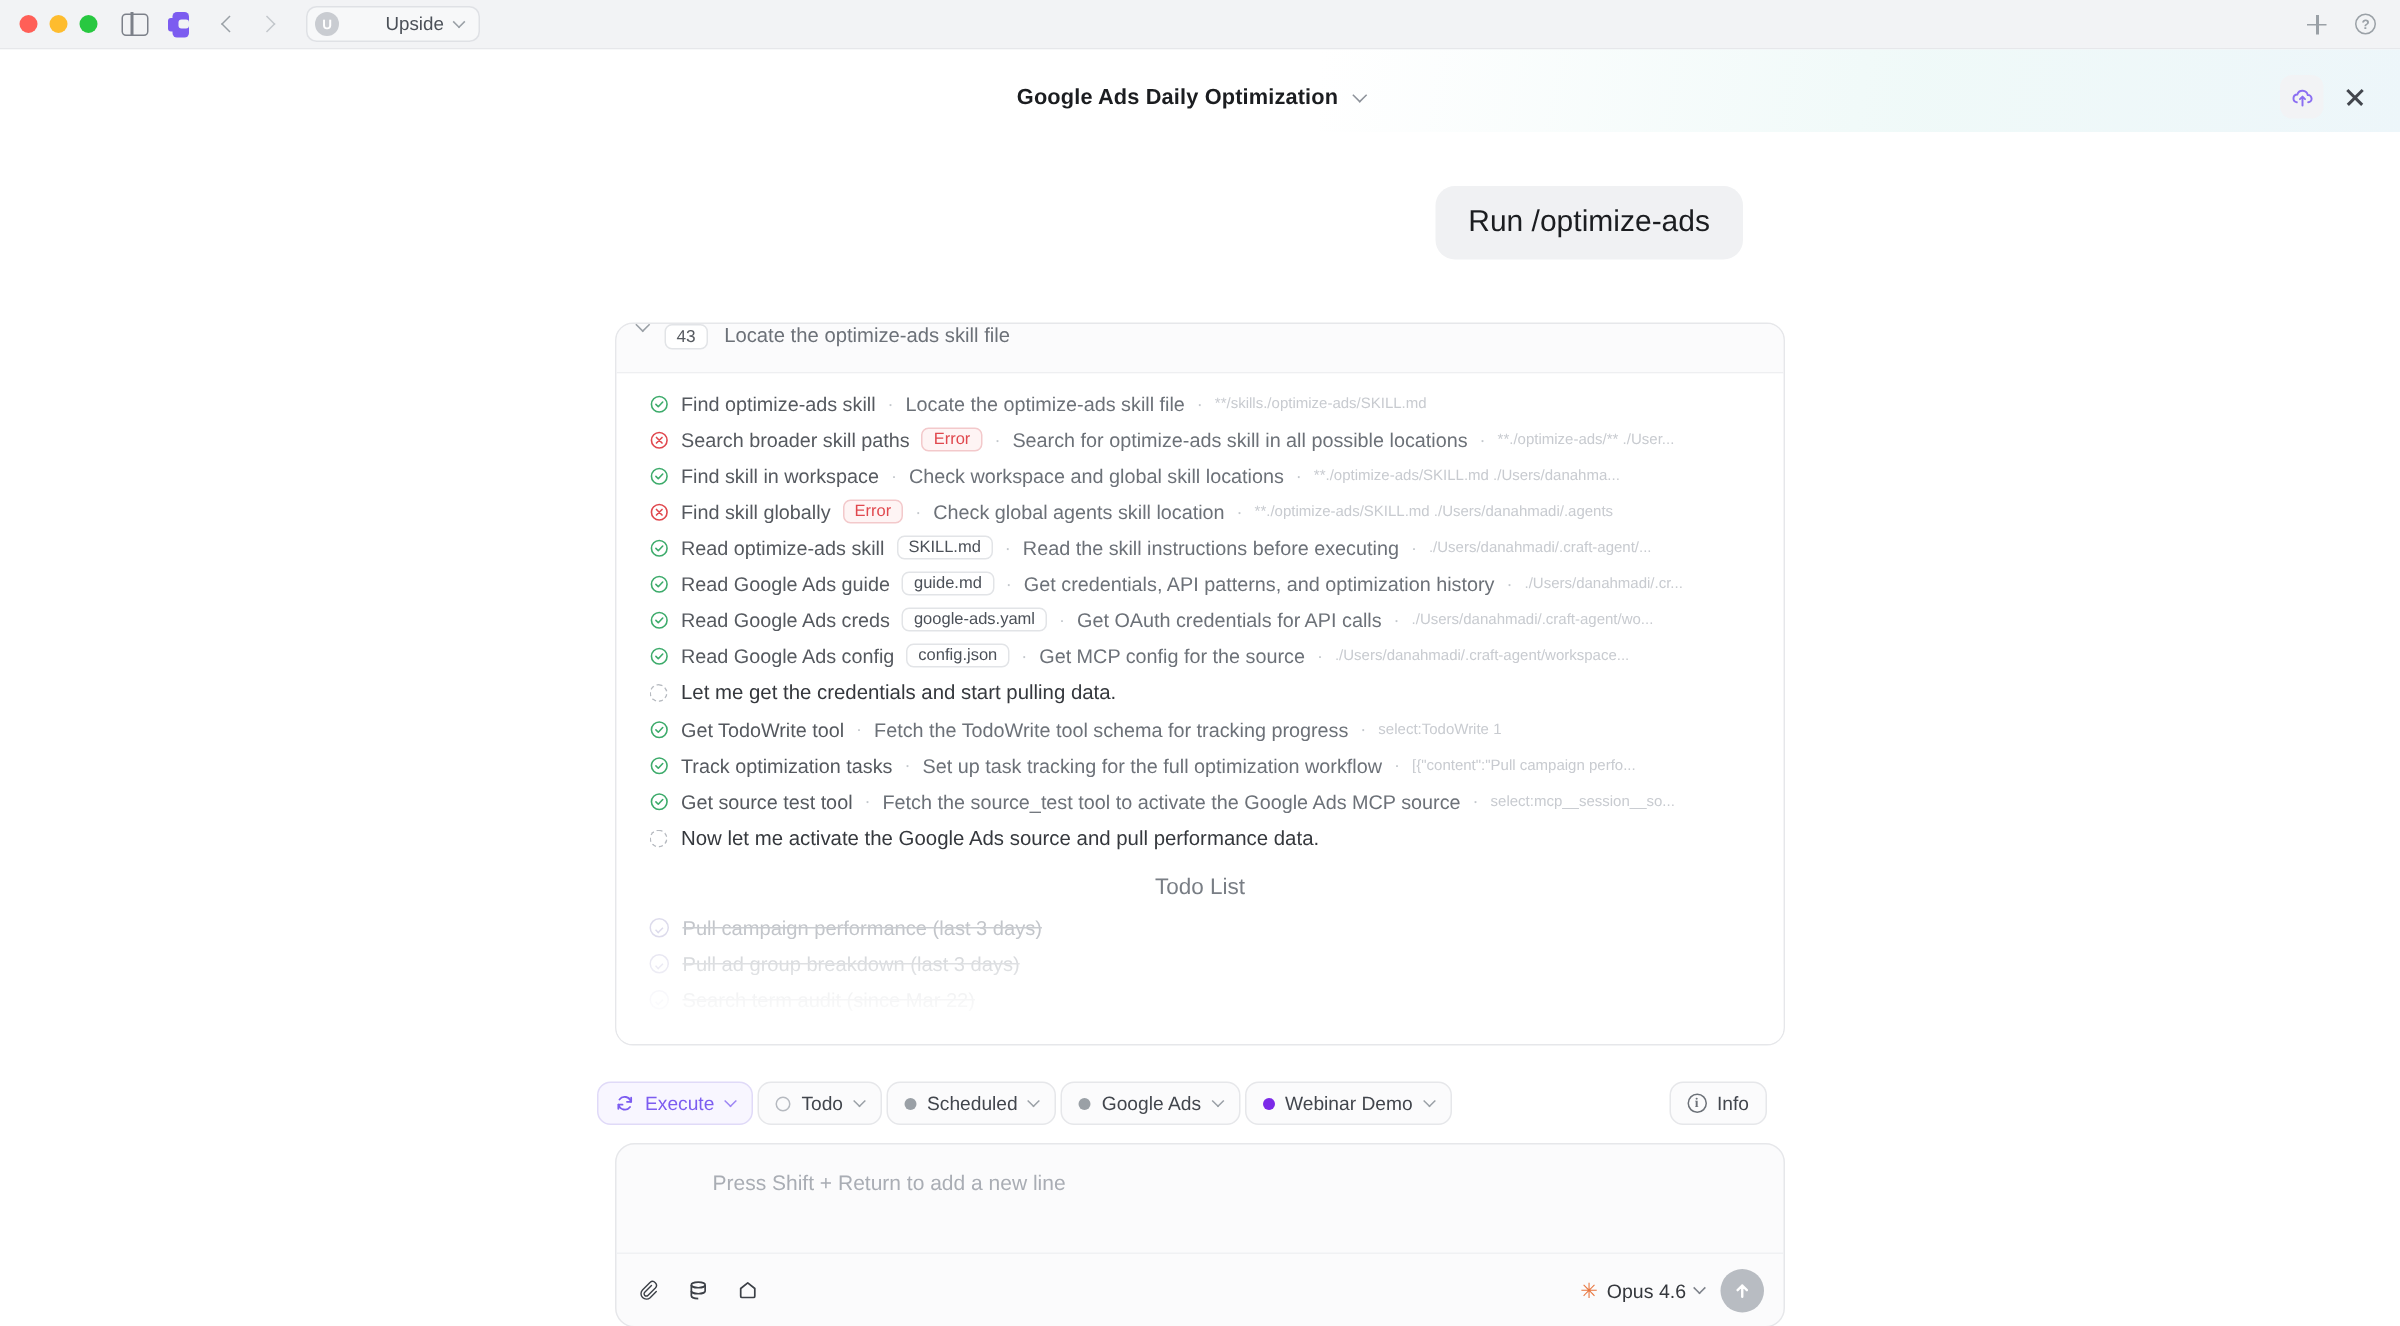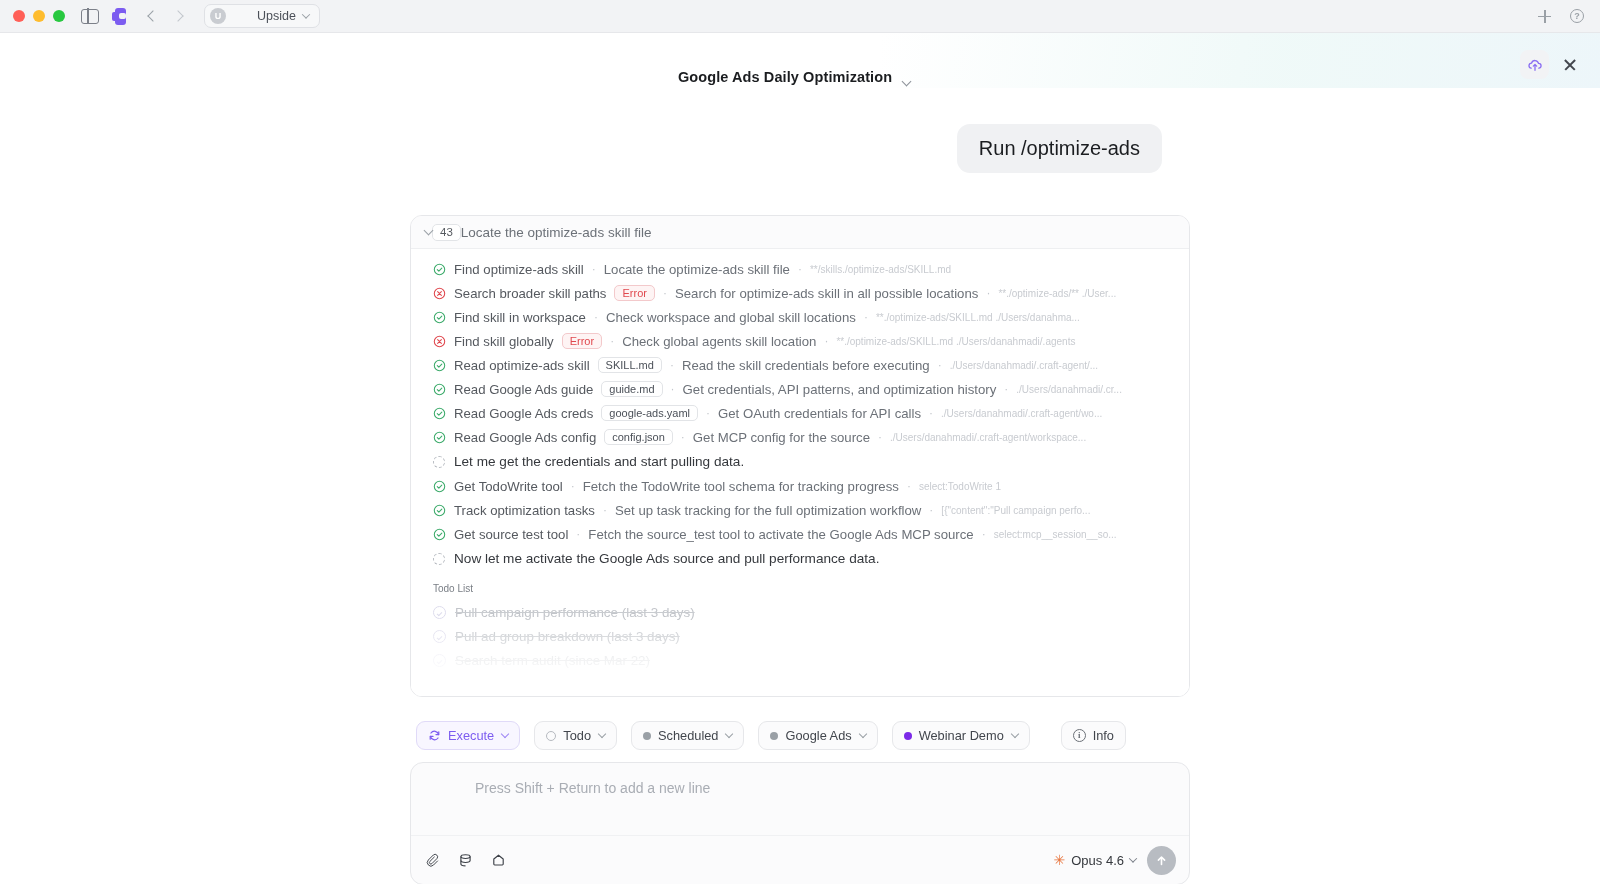--- a/index.html
+++ b/index.html
@@ -91,21 +91,21 @@
   }
   .canvas::before {
     content: ""; position: absolute; right: 0; top: 0; width: 720px; height: 55px;
     background: linear-gradient(100deg, rgba(255,255,255,0) 0%, rgba(227,245,243,.55) 55%, rgba(231,243,248,.75) 100%);
     pointer-events: none;
   }
 
   
   .doc-header {
     position: absolute; top: 12px; left: 0; width: 1588px; height: 40px;
-    display: flex; align-items: flex-end; justify-content: center;
+    display: flex; align-items: center; justify-content: center;
   }
   .doc-title { font-size: 14.5px; font-weight: 700; color: #1b1d20; letter-spacing: .1px; }
   .doc-title-chev {
     width: 7px; height: 7px; border-right: 1.4px solid #8d929a;
     border-bottom: 1.4px solid #8d929a; transform: rotate(45deg);
     margin-left: 11px; margin-top: -3px;
   }
   .header-actions {
     position: absolute; right: 16px; top: 17px; display: flex; align-items: center; gap: 6px;
   }
@@ -133,21 +133,21 @@
   }
 
   
   .thread {
     position: absolute; left: 410px; top: 182px; width: 780px;
     border: 1px solid #e6e7ea; border-radius: 12px;
     background: #fbfbfc; overflow: hidden;
     height: 482px;
   }
   .thread-head {
-    height: 33px; display: flex; align-items: center; 
+    height: 33px; display: flex; align-items: flex-start; gap: 11px;
     padding: 0 14px; background: #fbfbfc;
     border-bottom: 1px solid #eeeff1;
   }
   .head-chev {
     width: 7px; height: 7px; border-right: 1.4px solid #9aa0a6;
     border-bottom: 1.4px solid #9aa0a6; transform: rotate(45deg); margin-top: -3px;
   }
   .step-count {
     border: 1px solid #e2e4e7; border-radius: 5px; background: #fff;
     font-size: 11.5px; color: #55595f; padding: 1.5px 7px; min-width: 24px;
@@ -183,21 +183,21 @@
     display: flex; align-items: center; gap: 9px;
     padding: 2px 20px 2px 22px; height: 25px;
   }
   .note-spinner {
     flex: 0 0 auto; width: 12px; height: 12px; border-radius: 50%;
     border: 1.5px dashed #b6bac0;
   }
   .note-text { font-size: 13.6px; color: #35383d; }
 
   .todo-title {
-    font-size: 10px; color: #797e85; padding: 12px 22px 6px 22px;
+    font-size: 15px; color: #797e85; padding: 12px 22px 6px 22px; text-align: center;
   }
   .todo-row {
     display: flex; align-items: center; gap: 9px;
     padding: 2px 22px; height: 24px;
   }
   .todo-check {
     flex: 0 0 auto; width: 13px; height: 13px; border-radius: 50%;
     border: 1.4px solid #cfcde4; position: relative;
   }
   .todo-check::after {
@@ -214,22 +214,22 @@
   .fade-3 { opacity: .35; }
 
   .thread-fade {
     position: absolute; left: 0; right: 0; bottom: 0; height: 64px;
     background: linear-gradient(to bottom, rgba(255,255,255,0), #ffffff 78%);
     pointer-events: none;
   }
 
   
   .pillbar {
-    position: absolute; left: 416px; top: 688px; width: 710px;
-    display: flex; align-items: center; gap: 14px;
+    position: absolute; left: 398px; top: 688px; width: 780px;
+    display: flex; align-items: center; gap: 3px;
   }
   .pill {
     height: 29px; display: flex; align-items: center; gap: 7px;
     padding: 0 11px; border-radius: 9px;
     border: 1px solid #e6e7ea; background: #fbfbfc;
     font-size: 12.8px; color: #42464d; white-space: nowrap;
   }
   .pill.accent { border-color: #e0daf8; background: #f8f6ff; color: #7c5cf0; }
   .pill .pchev {
     width: 6px; height: 6px; border-right: 1.3px solid #9aa0a6;
@@ -391,21 +391,21 @@
             <span class="row-path">**./optimize-ads/SKILL.md ./Users/danahmadi/.agents</span>
           </div>
           <div class="row">
             <svg class="status-ico" viewBox="0 0 14 14">
               <circle cx="7" cy="7" r="5.6" fill="none" stroke="#3dab6b" stroke-width="1.15"></circle>
               <path d="M4.6 7.1 6.3 8.8 9.5 5.4" fill="none" stroke="#3dab6b" stroke-width="1.15" stroke-linecap="round" stroke-linejoin="round"></path>
             </svg>
             <span class="row-name">Read optimize-ads skill</span>
             <span class="tagchip">SKILL.md</span>
             <span class="sep">·</span>
-            <span class="row-desc">Read the skill credentials before executing</span>
+            <span class="row-desc">Read the skill instructions before executing</span>
             <span class="sep">·</span>
             <span class="row-path">./Users/danahmadi/.craft-agent/...</span>
           </div>
           <div class="row">
             <svg class="status-ico" viewBox="0 0 14 14">
               <circle cx="7" cy="7" r="5.6" fill="none" stroke="#3dab6b" stroke-width="1.15"></circle>
               <path d="M4.6 7.1 6.3 8.8 9.5 5.4" fill="none" stroke="#3dab6b" stroke-width="1.15" stroke-linecap="round" stroke-linejoin="round"></path>
             </svg>
             <span class="row-name">Read Google Ads guide</span>
             <span class="tagchip">guide.md</span>

